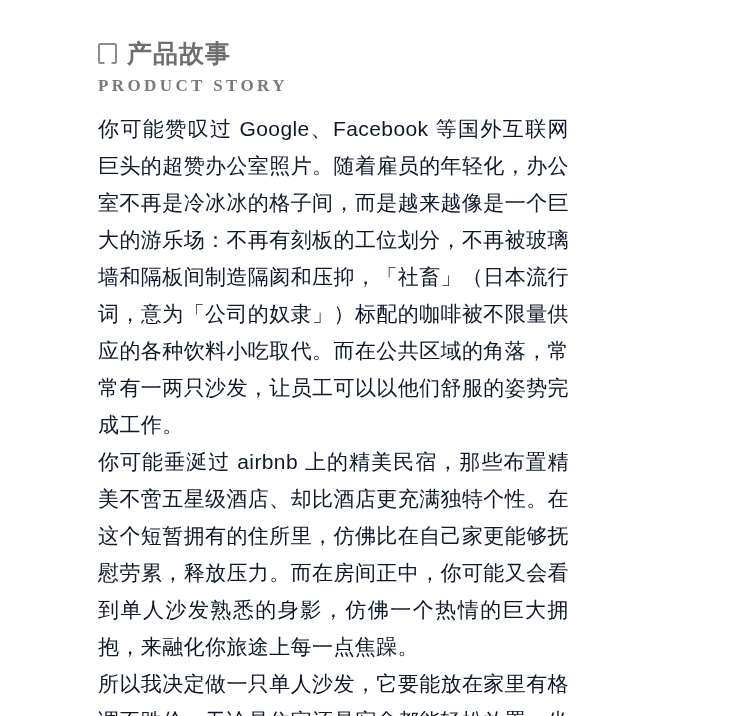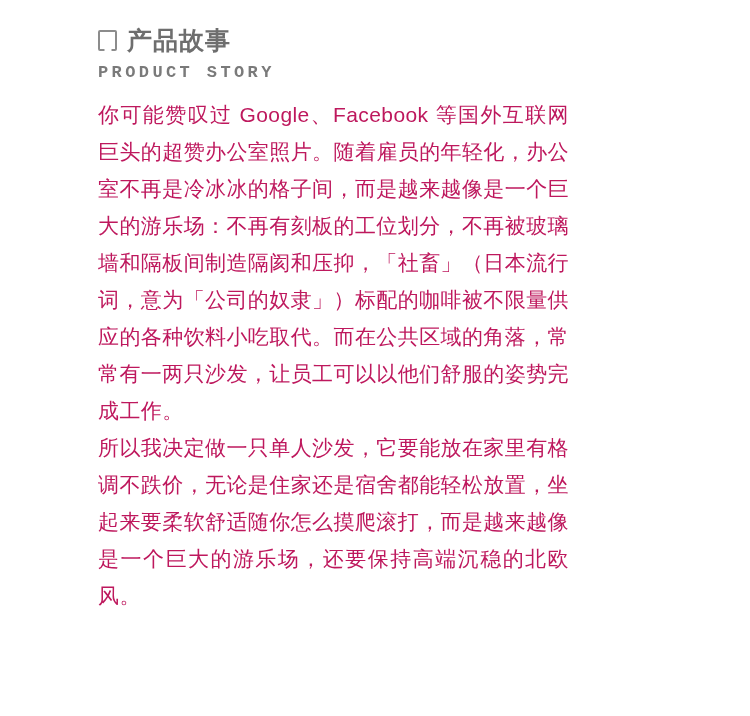--- a/index.html
+++ b/index.html
@@ -12,21 +12,21 @@
     height: 716px;
     font-family: "Liberation Sans", sans-serif;
     color: #8b8b8b;
     overflow: hidden;
   }
   .page {
     position: relative;
     width: 625px;
     height: 716px;
     box-sizing: border-box;
-    padding: 24px 56px 0 98px;
+    padding: 37px 56px 0 98px;
   }
   .heading-row {
     display: flex;
     align-items: center;
     gap: 10px;
     margin-top: 4px;
   }
   .heading-icon {
     width: 19px;
     height: 21px;
@@ -48,49 +48,50 @@
   }
   .heading-cn {
     font-size: 25px;
     font-weight: bold;
     color: #6e6e6e;
     letter-spacing: 1px;
     line-height: 1;
   }
   .heading-en {
     margin-top: 10px;
-    font-family: Liberation Mono, monospace;
+    font-family: Liberation Serif, serif;
     font-size: 17px;
     font-weight: bold;
     color: #7a7a7a;
     letter-spacing: 3.4px;
   }
   .body-copy {
     margin-top: 14px;
   }
   .para {
     font-size: 21px;
     line-height: 37px;
-    color: #be185d;
+    color: #0f172a;
     text-align: justify;
     text-justify: inter-ideograph;
     letter-spacing: 0.4px;
     margin: 0;
   }
 </style>
 </head>
 <body>
 
 <div class="page">
 
   <div class="heading-row">
     <span class="heading-icon"></span>
     <span class="heading-cn">产品故事</span>
   </div>
 
   <div class="heading-en">PRODUCT STORY</div>
 
   <div class="body-copy">
     <p class="para">你可能赞叹过 Google、Facebook 等国外互联网巨头的超赞办公室照片。随着雇员的年轻化，办公室不再是冷冰冰的格子间，而是越来越像是一个巨大的游乐场：不再有刻板的工位划分，不再被玻璃墙和隔板间制造隔阂和压抑，「社畜」（日本流行词，意为「公司的奴隶」）标配的咖啡被不限量供应的各种饮料小吃取代。而在公共区域的角落，常常有一两只沙发，让员工可以以他们舒服的姿势完成工作。</p>
+    <p class="para">你可能垂涎过 airbnb 上的精美民宿，那些布置精美不啻五星级酒店、却比酒店更充满独特个性。在这个短暂拥有的住所里，仿佛比在自己家更能够抚慰劳累，释放压力。而在房间正中，你可能又会看到单人沙发熟悉的身影，仿佛一个热情的巨大拥抱，来融化你旅途上每一点焦躁。</p>
     <p class="para">所以我决定做一只单人沙发，它要能放在家里有格调不跌价，无论是住家还是宿舍都能轻松放置，坐起来要柔软舒适随你怎么摸爬滚打，而是越来越像是一个巨大的游乐场，还要保持高端沉稳的北欧风。</p>
   </div>
 
 </div>
 
 </body></html>

